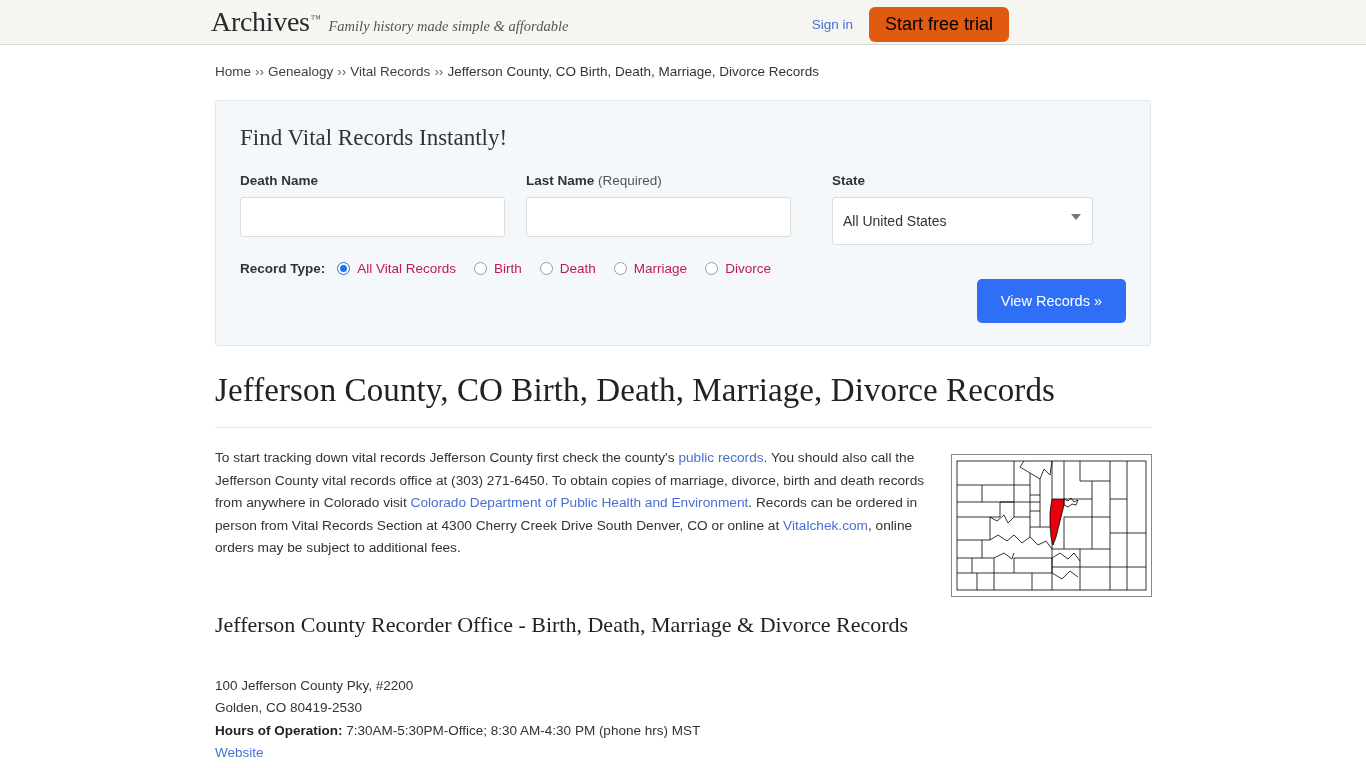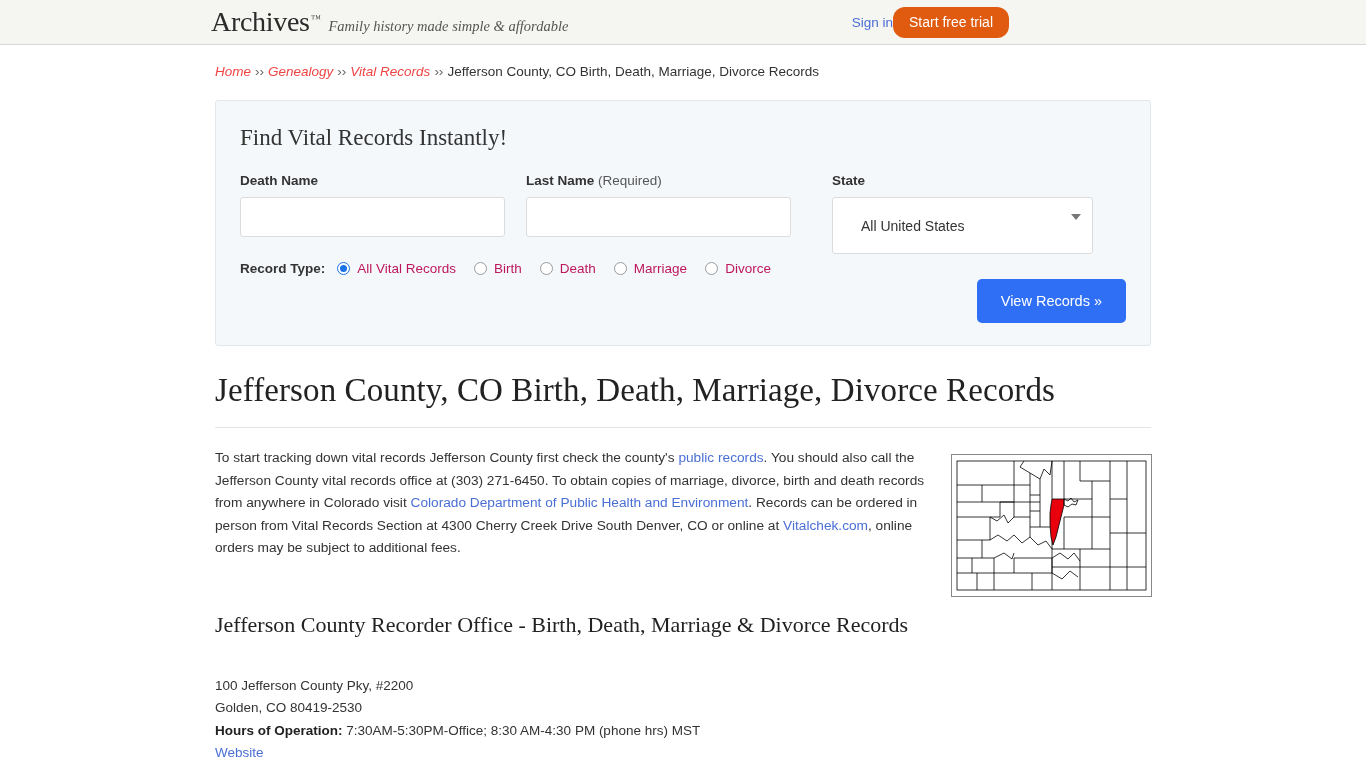--- a/index.html
+++ b/index.html
@@ -57,34 +57,35 @@
     font-size: 14.5px;
     color: #555555;
     margin-left: 9px;
   }
   .header-actions {
     position: absolute;
     right: 219px;
     top: 7px;
     display: flex;
     align-items: center;
+    gap: 16px;
   }
   .signin-link {
     color: #4a6fd4;
     font-size: 13.5px;
     text-decoration: none;
     cursor: pointer;
   }
   .trial-btn {
     background: #e05a10;
-    color: #ffffff;
-    font-size: 14px;
+    color: #000000;
+    font-size: 18px;
     padding: 8px 16px 9px 16px;
     border: none;
-    border-radius: 12px;
+    border-radius: 6px;
     cursor: pointer;
     font-family: "Liberation Sans", sans-serif;
     line-height: 1;
   }
 
   
   .page {
     width: 1366px;
     position: relative;
   }
@@ -95,24 +96,23 @@
   }
 
   
   .breadcrumb {
     padding-top: 19px;
     font-size: 13.5px;
     color: #444444;
     white-space: nowrap;
   }
   .breadcrumb a {
-    color: #ef4444;
+    color: #404040;
     text-decoration: none;
     cursor: pointer;
-    font-style: italic;
   }
   .crumb-sep {
     color: #666666;
     margin: 0 4px;
   }
   .crumb-current { color: #333333; }
 
   
   .search-panel {
     margin-top: 21px;
@@ -159,26 +159,26 @@
     color: #333333;
     outline: none;
   }
   .select-wrap {
     position: relative;
     width: 100%;
     height: 40px;
   }
   .select-box {
     width: 100%;
-    height: 57px;
+    height: 48px;
     border: 1px solid #dcdcdc;
     border-radius: 3px;
     background: #ffffff;
     font-size: 14px;
-    padding: 0 28px 0 28px;
+    padding: 0 28px 0 10px;
     display: flex;
     align-items: center;
     color: #333333;
     cursor: pointer;
   }
   .select-arrow {
     position: absolute;
     right: 12px;
     top: 17px;
     width: 0; height: 0;

